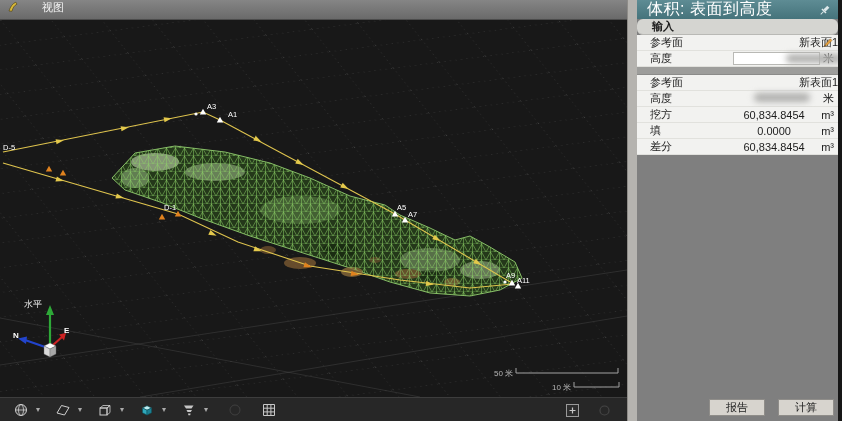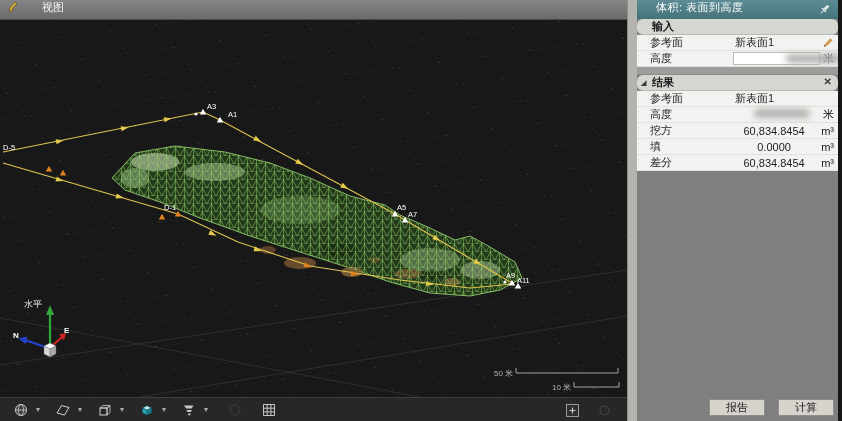--- a/index.html
+++ b/index.html
@@ -18,30 +18,30 @@
   .tb-btn{width:18px;height:18px;display:flex;align-items:center;justify-content:center;}
   .caret{color:#a9a9a9;font-size:8px;line-height:1;}
   .tb-right{position:absolute;right:14px;top:0;height:24px;display:flex;align-items:center;gap:14px;}
 
   
   .splitter{position:absolute;left:627px;top:0;width:10px;height:421px;background:#b5b3af;border-left:1px solid #8e8c88;box-sizing:border-box;}
   .right-edge{position:absolute;left:838px;top:0;width:4px;height:421px;background:#161616;}
 
   
   .panel{position:absolute;left:637px;top:0;width:201px;height:421px;background:#7f7f7f;font-size:11px;color:#1c1c1c;}
-  .panel-header{height:19px;background:linear-gradient(#5e8c94,#45737b);color:#fff;display:flex;align-items:flex-start;
-                padding-left:19px;font-size:11px;letter-spacing:0.5px;position:relative;}
+  .panel-header{height:19px;background:linear-gradient(#5e8c94,#45737b);color:#fff;display:flex;align-items:center;
+                padding-left:10px;font-size:16px;letter-spacing:0.5px;position:relative;}
   .panel-pin{position:absolute;right:7px;top:3px;}
   .sec-header{height:15px;background:#d5d5d1;border-bottom:1px solid #b9b9b5;display:flex;align-items:center;
               padding-left:15px;font-weight:bold;font-size:11px;position:relative;border-radius:6px;}
   .expander{position:absolute;left:4px;top:4px;font-size:7px;color:#3a3a3a;line-height:1;}
   .sec-close{position:absolute;right:6px;top:1px;color:#3c3c3c;font-weight:bold;font-size:10px;}
   .prow{height:15px;background:#f2f2f0;border-bottom:1px solid #e1e1dd;display:flex;align-items:center;position:relative;}
   .prow .lbl{width:80px;padding-left:13px;flex:none;}
-  .prow .val{flex:1;padding-left:5px;}
+  .prow .val{flex:1;padding-left:5px;text-align:right;}
   .prow .num{flex:1;text-align:center;}
   .prow .unit{flex:none;padding:0 4px 0 3px;}
   .elev-box{flex:1;height:13px;background:#ffffff;border:1px solid #b9b9b5;margin-left:3px;position:relative;box-sizing:border-box;}
   .blurblob{position:absolute;background:#b0b0ae;border-radius:5px;filter:blur(3px);}
   .sec-gap{height:7px;background:#9d9d9b;border-bottom:1px solid #8b8b89;}
   .panel-buttons{position:absolute;bottom:5px;right:4px;display:flex;gap:13px;}
   .pbtn{width:56px;height:17px;background:#d7d4ce;border:1px solid #8f8d89;display:flex;align-items:center;
         justify-content:center;font-size:11px;color:#222;box-sizing:border-box;}
 
   .pencil-wrap{position:absolute;right:4px;top:1px;}
@@ -279,25 +279,20 @@
   <div class="prow">
     <span class="lbl">高度</span>
     <span class="elev-box">
       <span class="blurblob" style="left:52px;top:1px;width:56px;height:9px;"></span>
     </span>
     <span class="unit">米</span>
   </div>
 
   <div class="sec-gap"></div>
 
-  <div class="sec-header">
-    <span class="expander">◢</span>
-    <span>结果</span>
-    <span class="sec-close">✕</span>
-  </div>
 
   <div class="prow">
     <span class="lbl">参考面</span>
     <span class="val">新表面1</span>
   </div>
   <div class="prow">
     <span class="lbl">高度</span>
     <span class="num">
       <span class="blurblob" style="right:28px;top:2px;width:56px;height:9px;"></span>
     </span>

